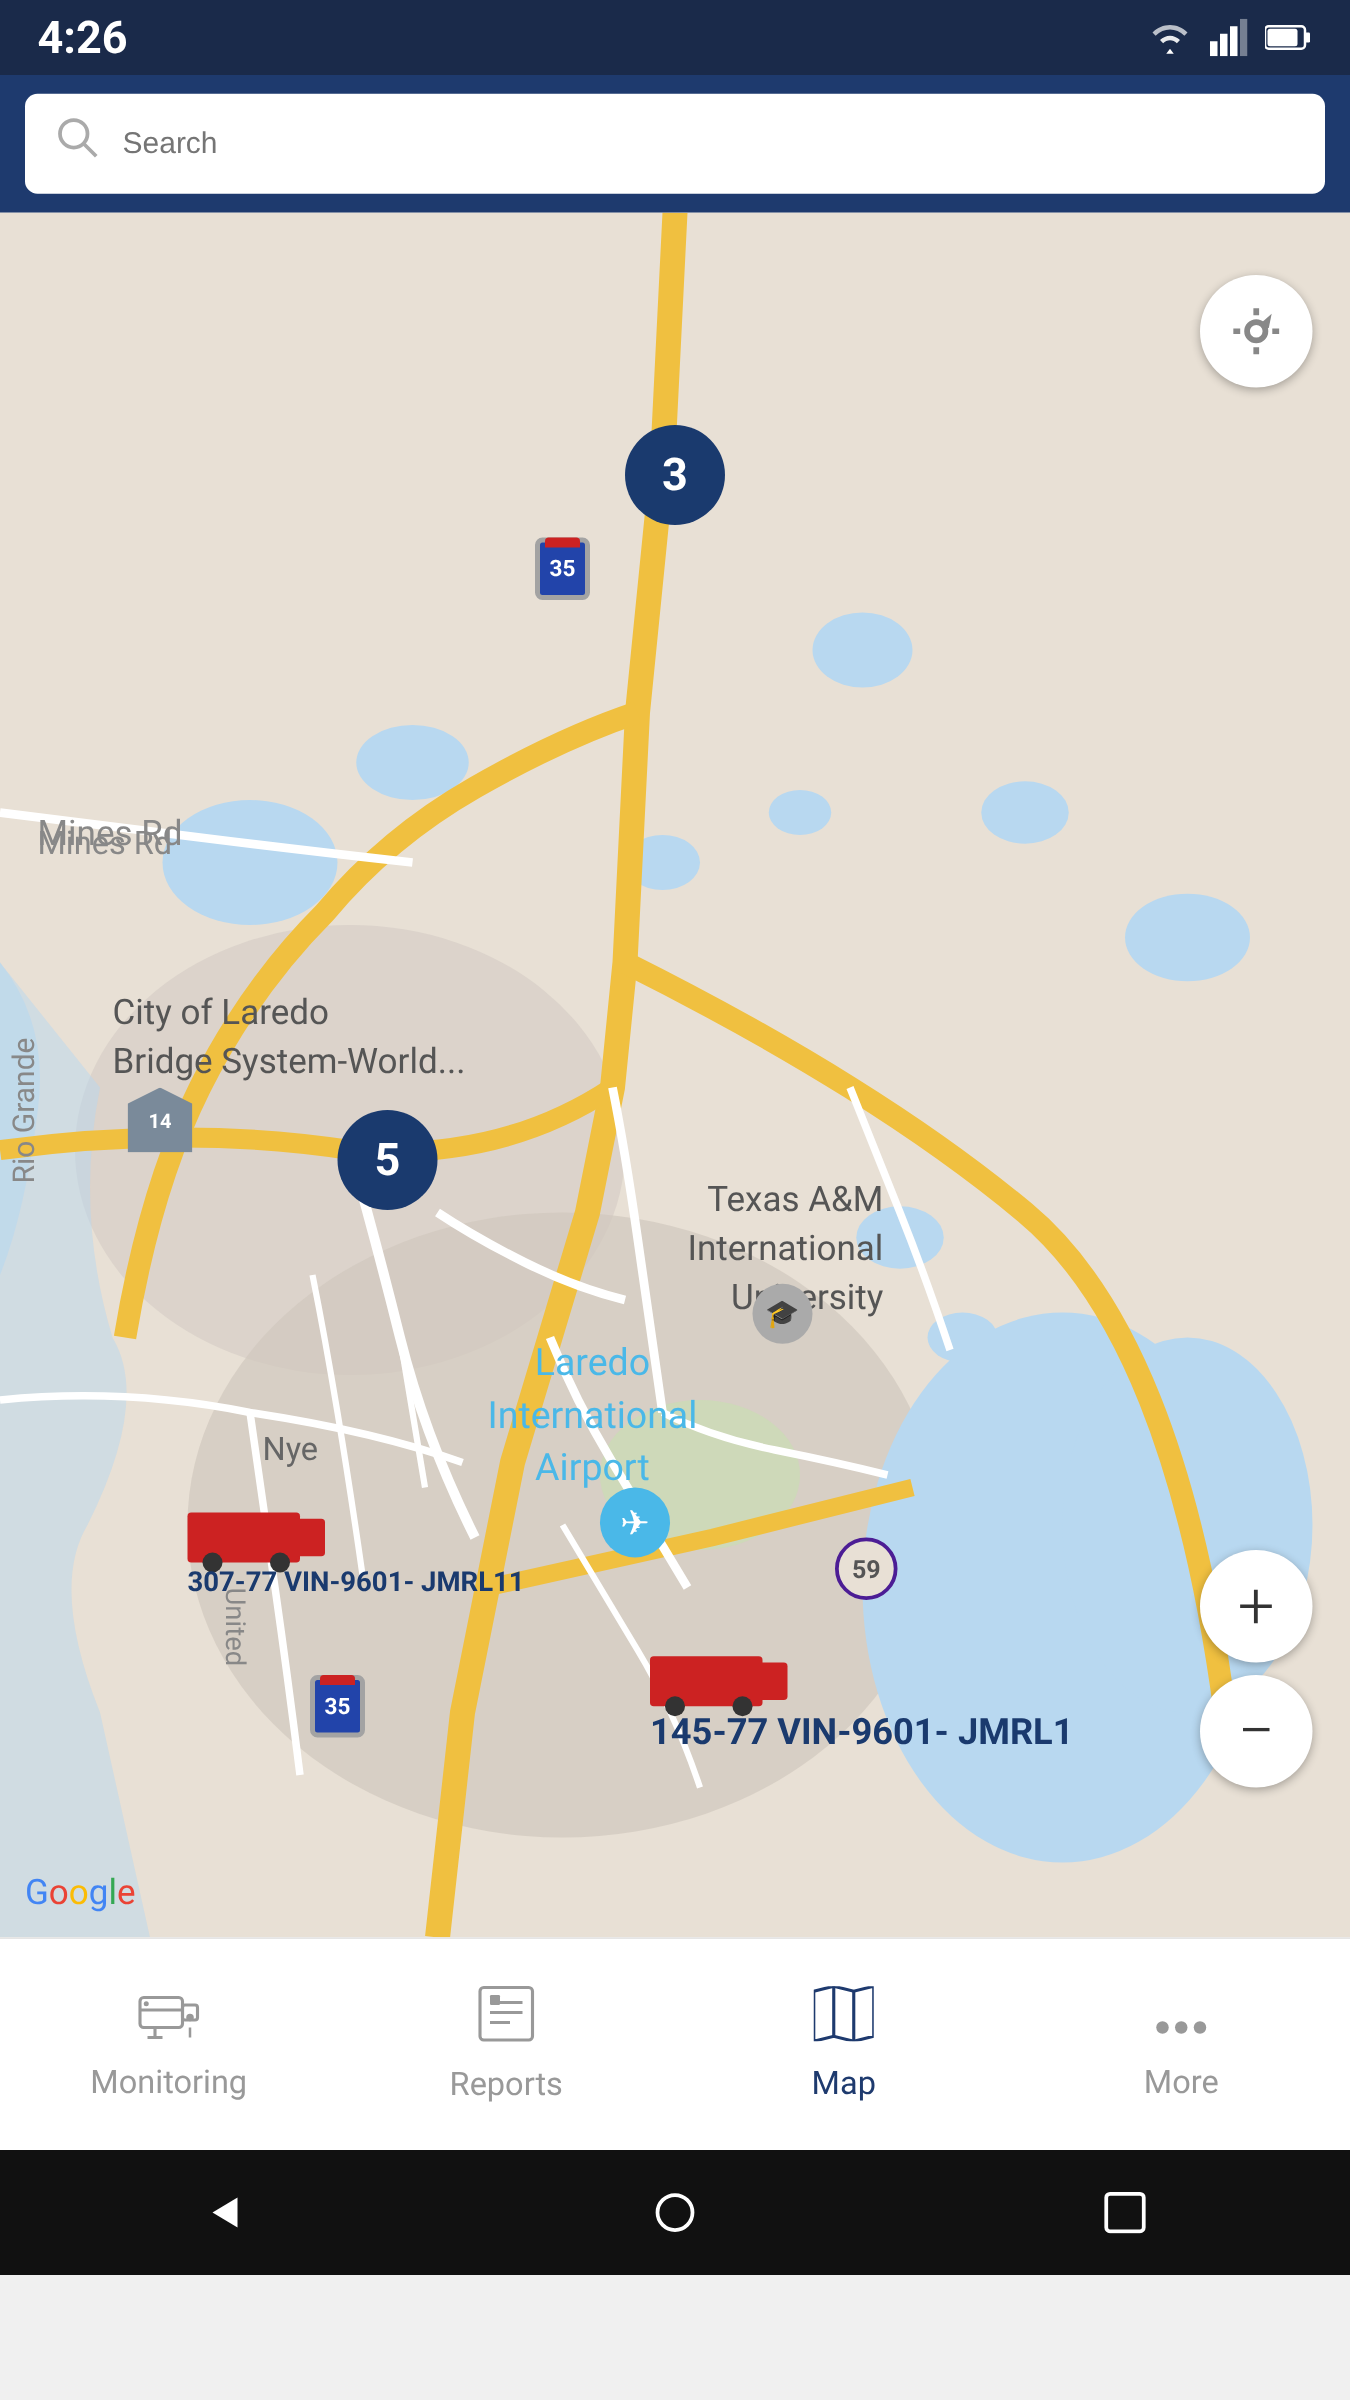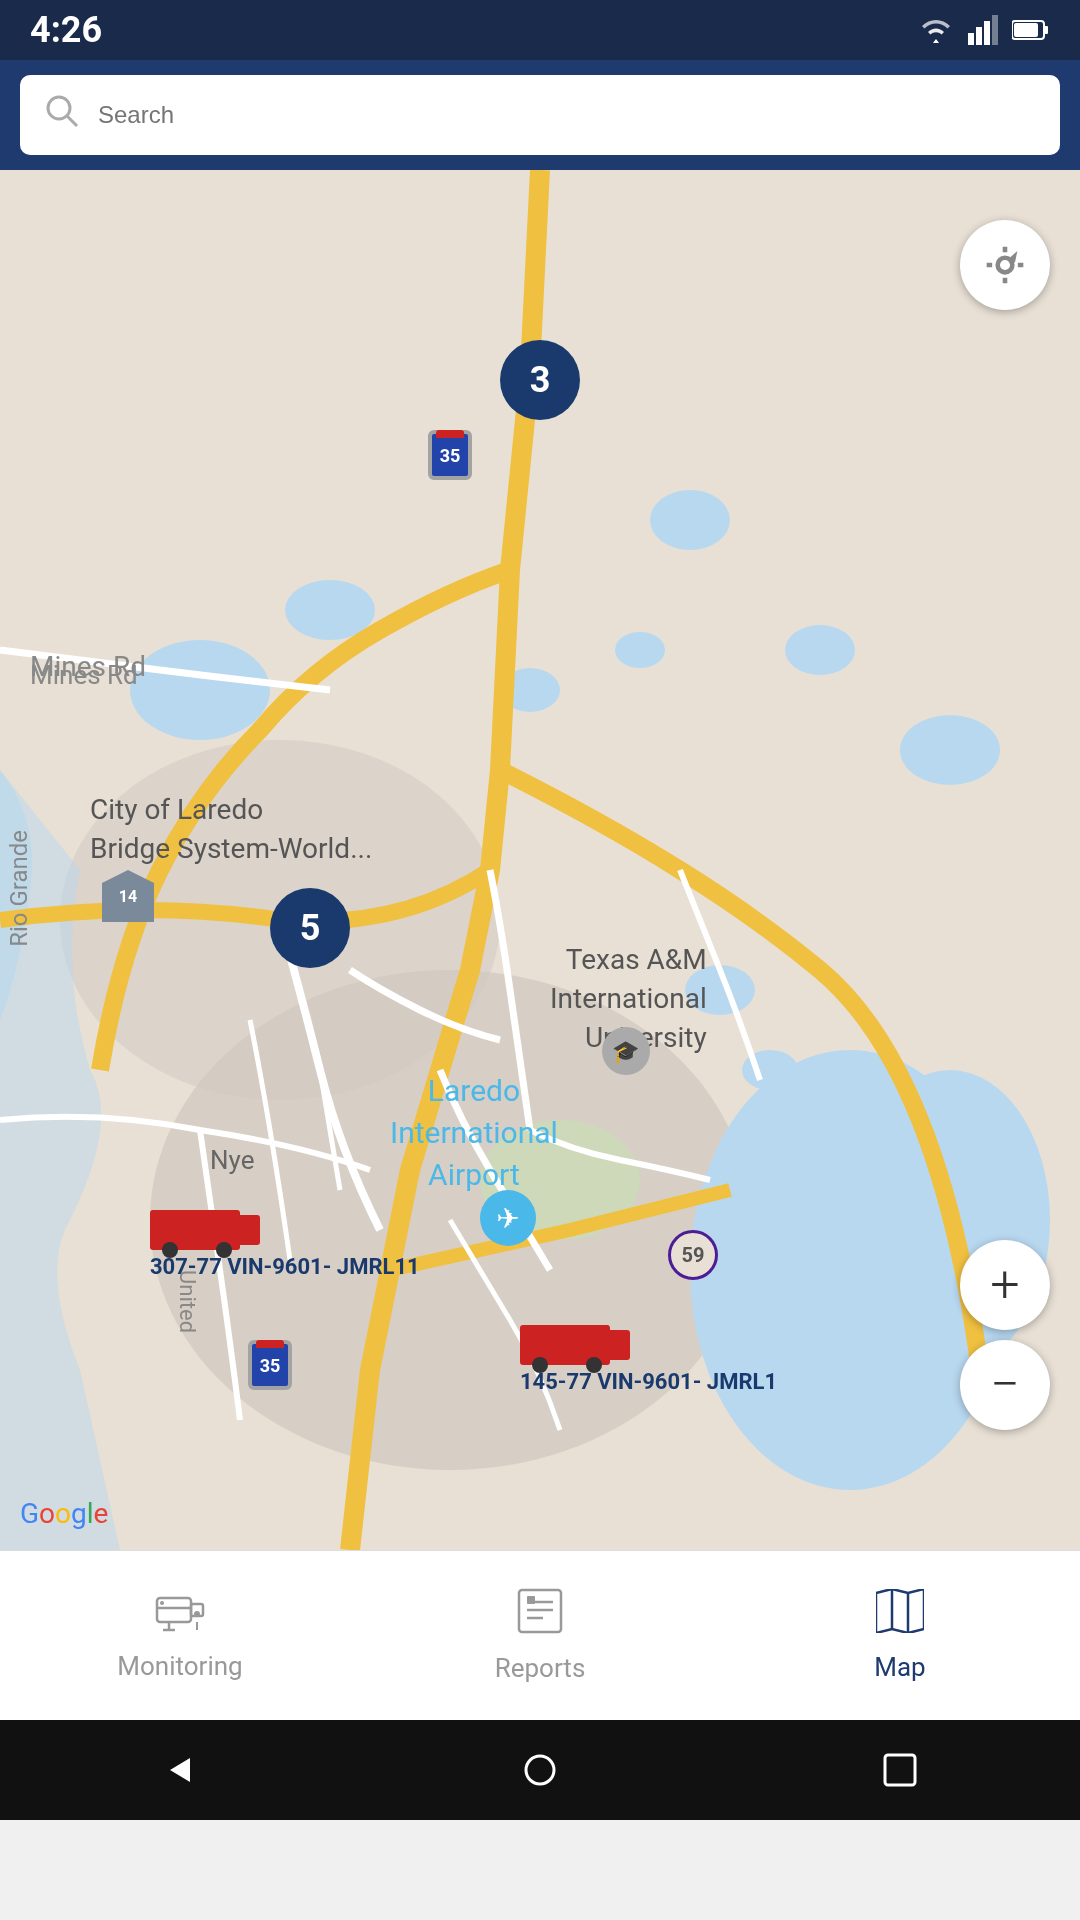--- a/index.html
+++ b/index.html
@@ -479,21 +479,21 @@
   </div>
 
   <div class="truck-marker" style="top:1155px; left:520px;">
     <div style="position:relative; display:flex; align-items:center;">
       <div style="width:90px; height:40px; background:#cc2222; border-radius:3px; position:relative;">
         <div style="position:absolute; right:-20px; top:5px; width:22px; height:30px; background:#cc2222; border-radius:0 3px 3px 0;"></div>
         <div style="position:absolute; bottom:-8px; left:12px; width:16px; height:16px; background:#333; border-radius:50%;"></div>
         <div style="position:absolute; bottom:-8px; right:8px; width:16px; height:16px; background:#333; border-radius:50%;"></div>
       </div>
     </div>
-    <div style="position:absolute; top:44px; left:0; font-size:22px; color:#1a3a6e; font-weight:bold; white-space:nowrap;">145-77 VIN-9601- JMRL1</div>
+    <div style="position:absolute; top:44px; left:0; font-size:29px; color:#1a3a6e; font-weight:bold; white-space:nowrap;">145-77 VIN-9601- JMRL1</div>
   </div>
 
   <div id="location-btn">
     <svg viewBox="0 0 24 24" width="44" height="44" fill="none" stroke="#888" stroke-width="2">
       <circle cx="12" cy="12" r="4"></circle>
       <path d="M12 2v3M12 19v3M2 12h3M19 12h3"></path>
       <path d="M12 8l2-6 2 6-2 2z" fill="#888" stroke="none" transform="rotate(30,12,12)"></path>
     </svg>
   </div>
 
@@ -543,20 +543,30 @@
     <span class="nav-icon active">
       <svg width="48" height="44" viewBox="0 0 48 44" fill="none">
         <polygon points="0,4 16,0 32,4 48,0 48,40 32,44 16,40 0,44" stroke="#1e3a6e" stroke-width="2.5" fill="none"></polygon>
         <line x1="16" y1="0" x2="16" y2="40" stroke="#1e3a6e" stroke-width="2.5"></line>
         <line x1="32" y1="4" x2="32" y2="44" stroke="#1e3a6e" stroke-width="2.5"></line>
       </svg>
     </span>
     <span class="nav-label active">Map</span>
   </div>
 
+  <div class="nav-item">
+    <span class="nav-icon">
+      <svg width="46" height="20" viewBox="0 0 46 20" fill="none">
+        <circle cx="8" cy="10" r="5" fill="#999"></circle>
+        <circle cx="23" cy="10" r="5" fill="#999"></circle>
+        <circle cx="38" cy="10" r="5" fill="#999"></circle>
+      </svg>
+    </span>
+    <span class="nav-label">More</span>
+  </div>
 
 </div>
 
 <div id="android-nav">
   <div class="android-btn">
     <svg width="40" height="40" viewBox="0 0 40 40" fill="white">
       <polygon points="30,8 10,20 30,32"></polygon>
     </svg>
   </div>
   <div class="android-btn">

